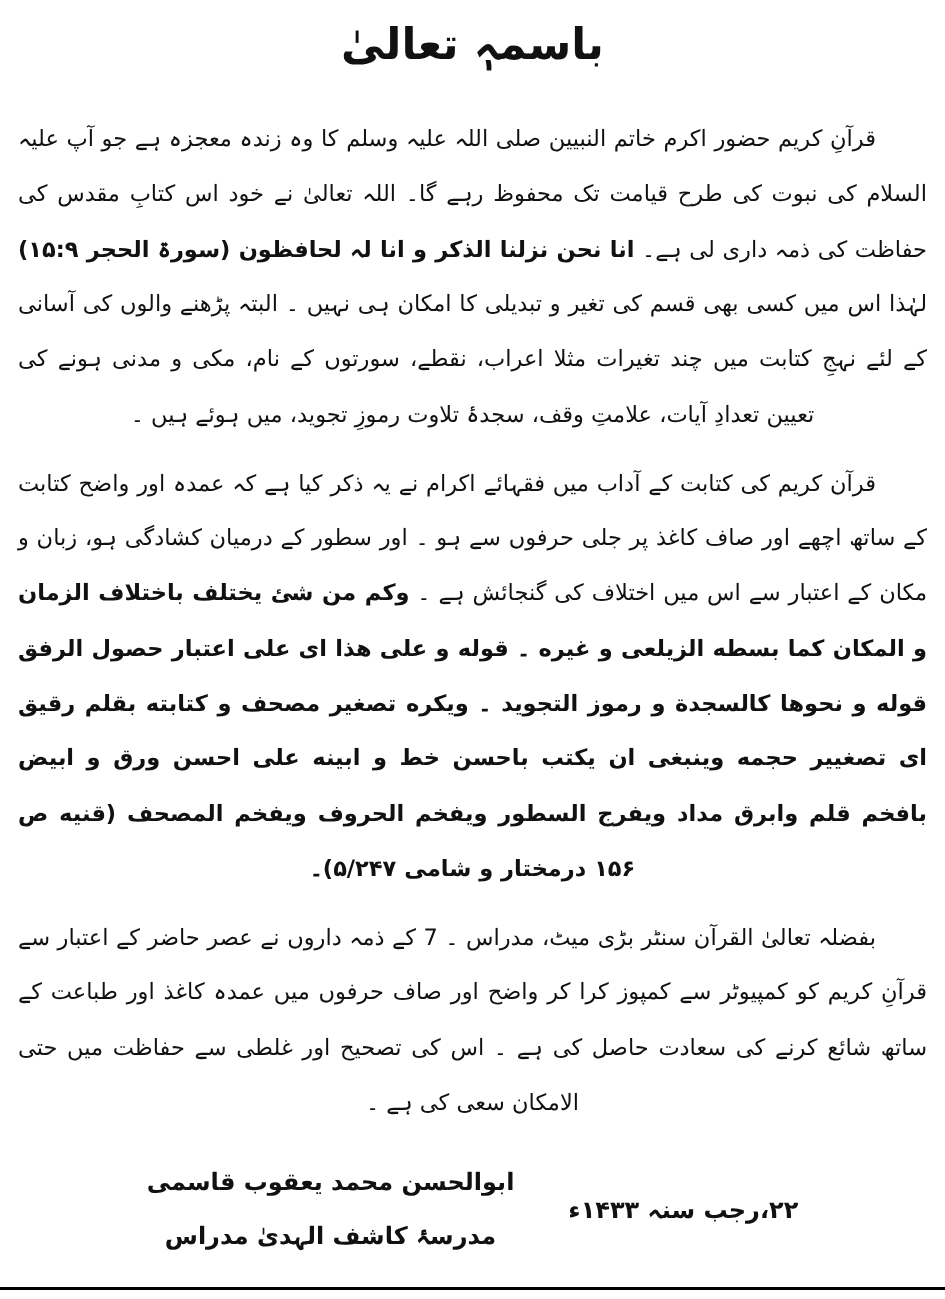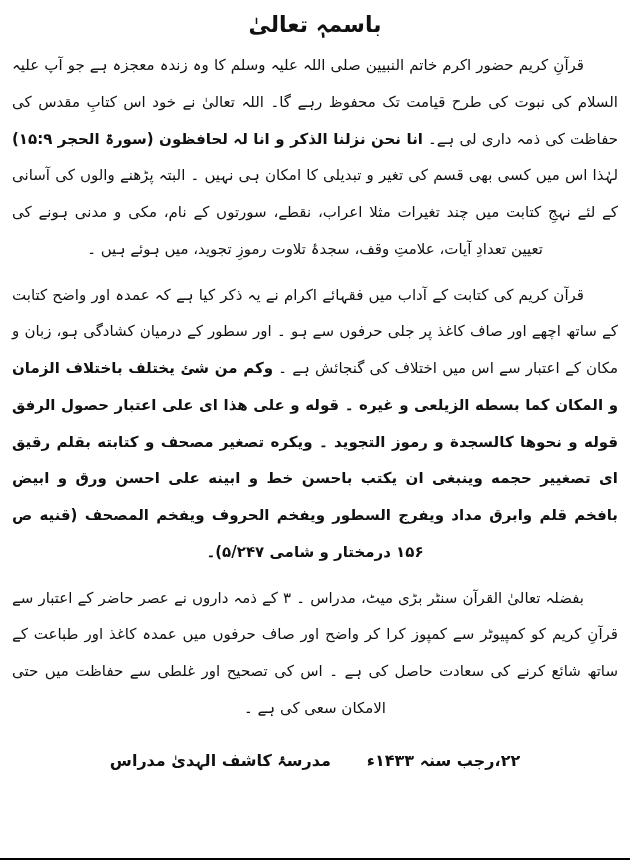--- a/index.html
+++ b/index.html
@@ -14,23 +14,23 @@
     position: relative;
     font-family: "DejaVu Sans", sans-serif;
     color: #111111;
   }
   .page {
     direction: rtl;
     padding: 8px 12px 0 12px;
   }
   .doc-title {
     text-align: center;
-    font-size: 22px;
+    font-size: 29px;
     font-weight: bold;
-    margin: 4px 0 10px 0;
+    margin: 4px 0 28px 0;
     letter-spacing: 0.5px;
   }
   .paras p.para {
     font-size: 15px;
     line-height: 2.45;
     text-align: justify;
     text-align-last: center;
     margin: 0 0 9px 0;
   }
   .paras p.para.indent {
@@ -70,25 +70,26 @@
 </head>
 <body>
 
 <div class="page">
 
   <div class="doc-title">باسمہٖ تعالیٰ</div>
 
   <div class="paras">
       <p class="para indent"><span class="seg-urdu">قرآنِ کریم حضور اکرم خاتم النبیین صلی اللہ علیہ وسلم کا وہ زندہ معجزہ ہے جو آپ علیہ السلام کی نبوت کی طرح قیامت تک محفوظ رہے گا۔ اللہ تعالیٰ نے خود اس کتابِ مقدس کی حفاظت کی ذمہ داری لی ہے۔ </span><span class="seg-naskh">انا نحن نزلنا الذکر و انا لہ لحافظون (سورۃ الحجر ۱۵:۹)</span><span class="seg-urdu"> لہٰذا اس میں کسی بھی قسم کی تغیر و تبدیلی کا امکان ہی نہیں ۔ البتہ پڑھنے والوں کی آسانی کے لئے نہجِ کتابت میں چند تغیرات مثلا اعراب، نقطے، سورتوں کے نام، مکی و مدنی ہونے کی تعیین تعدادِ آیات، علامتِ وقف، سجدۂ تلاوت رموزِ تجوید، میں ہوئے ہیں ۔</span></p>
       <p class="para indent"><span class="seg-urdu">قرآن کریم کی کتابت کے آداب میں فقہائے اکرام نے یہ ذکر کیا ہے کہ عمدہ اور واضح کتابت کے ساتھ اچھے اور صاف کاغذ پر جلی حرفوں سے ہو ۔ اور سطور کے درمیان کشادگی ہو، زبان و مکان کے اعتبار سے اس میں اختلاف کی گنجائش ہے ۔ </span><span class="seg-naskh">وکم من شئ یختلف باختلاف الزمان و المکان کما بسطه الزیلعی و غیره ۔ قوله و علی هذا ای علی اعتبار حصول الرفق قوله و نحوها کالسجدة و رموز التجوید ۔ ویکره تصغیر مصحف و کتابته بقلم رقیق ای تصغییر حجمه وینبغی ان یکتب باحسن خط و ابینه علی احسن ورق و ابیض بافخم قلم وابرق مداد ویفرج السطور ویفخم الحروف ویفخم المصحف (قنیه ص ۱۵۶ درمختار و شامی ۵/۲۴۷)۔</span></p>
-      <p class="para indent"><span class="seg-urdu">بفضلہ تعالیٰ القرآن سنٹر بڑی میٹ، مدراس ۔ ۳ کے ذمہ داروں نے عصر حاضر کے اعتبار سے قرآنِ کریم کو کمپیوٹر سے کمپوز کرا کر واضح اور صاف حرفوں میں عمدہ کاغذ اور طباعت کے ساتھ شائع کرنے کی سعادت حاصل کی ہے ۔ اس کی تصحیح اور غلطی سے حفاظت میں حتی الامکان سعی کی ہے ۔</span></p>
+      <p class="para indent"><span class="seg-urdu">بفضلہ تعالیٰ القرآن سنٹر بڑی میٹ، مدراس ۔ 7 کے ذمہ داروں نے عصر حاضر کے اعتبار سے قرآنِ کریم کو کمپیوٹر سے کمپوز کرا کر واضح اور صاف حرفوں میں عمدہ کاغذ اور طباعت کے ساتھ شائع کرنے کی سعادت حاصل کی ہے ۔ اس کی تصحیح اور غلطی سے حفاظت میں حتی الامکان سعی کی ہے ۔</span></p>
     </div>
 
   <div class="footer">
     <div class="date-block">۲۲،رجب سنہ ۱۴۳۳ء</div>
     <div class="sig-block">
+      <div>ابوالحسن محمد یعقوب قاسمی</div>
       <div>مدرسۂ کاشف الہدیٰ مدراس</div>
     </div>
   </div>
 
 </div>
 
 <div class="page-edge-line"></div>
 
 </body></html>

